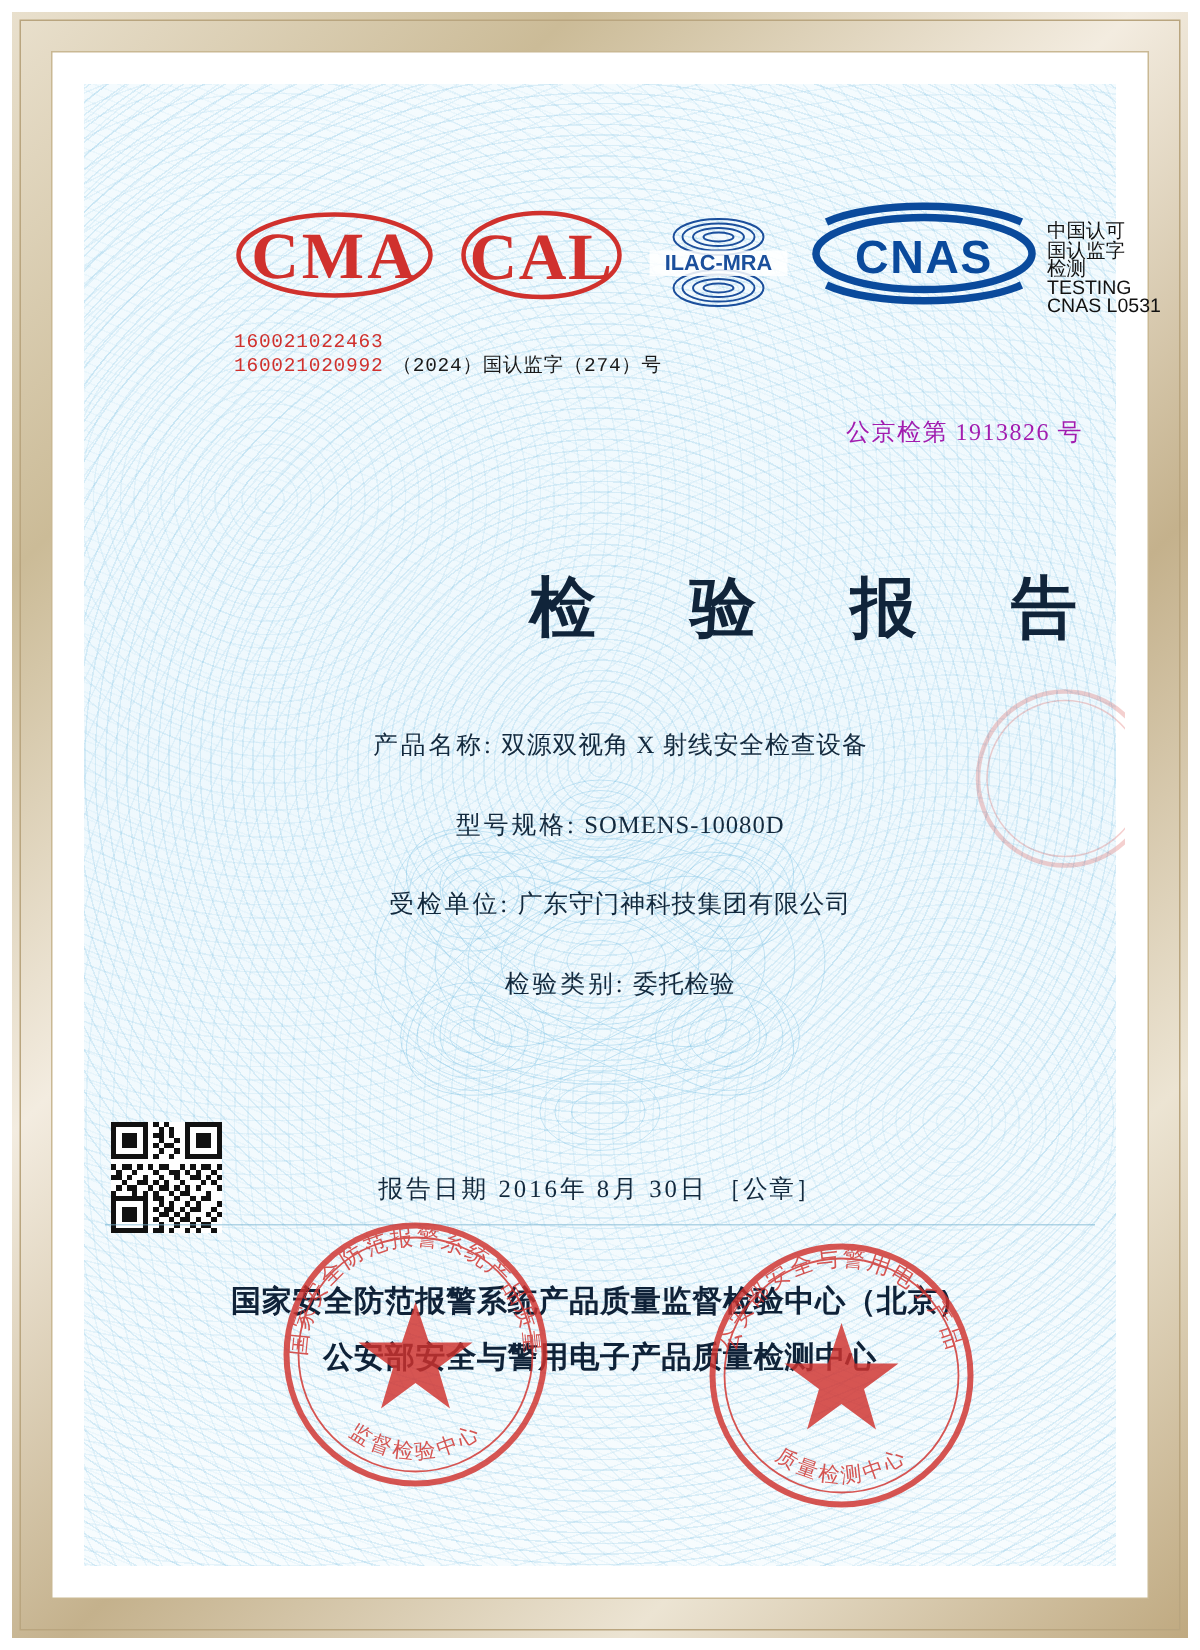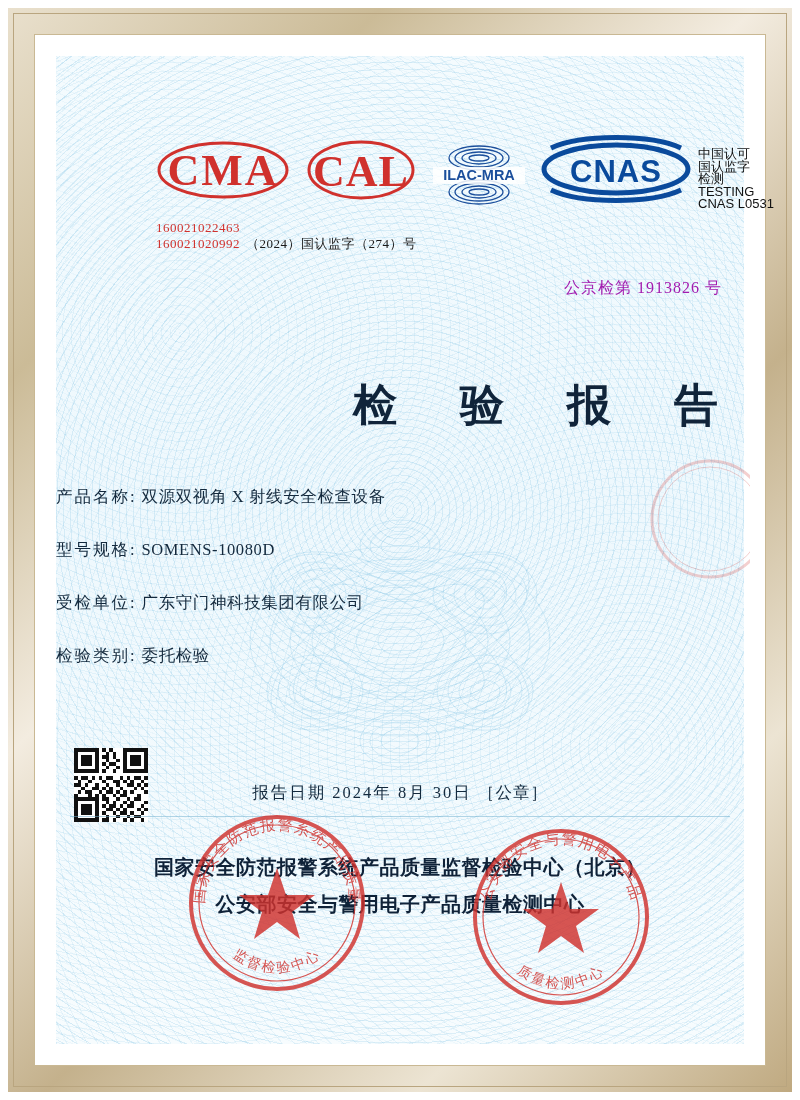--- a/index.html
+++ b/index.html
@@ -114,21 +114,21 @@
     font-family: "Liberation Sans", sans-serif;
     font-size: 13px;
     line-height: 12.5px;
     color: #111;
   }
 
   .cert-codes {
     position: absolute;
     left: 100px;
     top: 164px;
-    font-family: Liberation Serif, serif;
+    font-family: Liberation Mono, monospace;
     font-size: 13px;
     line-height: 16px;
     color: #d0312d;
     letter-spacing: 0.5px;
   }
   .cert-codes .approval {
     color: #1a1a1a;
     margin-left: 6px;
   }
   .codes-line2 { white-space: nowrap; }
@@ -154,26 +154,27 @@
     font-weight: bold;
     font-family: "Liberation Serif", serif;
   }
 
   .fields {
     position: absolute;
     left: 0; right: 0;
     top: 430px;
   }
   .field {
-    text-align: left;
+    text-align: center;
     font-size: 16.5px;
     color: #13293d;
     margin-bottom: 31px;
     letter-spacing: 0.8px;
     white-space: nowrap;
+    margin-left: 27px;
   }
   .field .lbl { letter-spacing: 2px; }
   .field .val { letter-spacing: 0.6px; }
 
   .qr {
     position: absolute;
     left: 18px;
     top: 692px;
     width: 74px;
     height: 74px;
@@ -485,21 +486,21 @@
           <rect x="14" y="20" width="1" height="1"></rect>
           <rect x="16" y="20" width="1" height="1"></rect>
           <rect x="19" y="20" width="1" height="1"></rect>
       </g>
     </svg>
 
     <div class="hline"></div>
 
     <div class="date-line">
       <span>报告日期</span>
-      <span>2024</span><span>年</span>
+      <span>2016</span><span>年</span>
       <span>8</span><span>月</span>
       <span>30</span><span>日</span>
       <span class="seal-note">［公章］</span>
     </div>
 
     <div class="org-lines">
       <div class="org-line1">国家安全防范报警系统产品质量监督检验中心（北京）</div>
       <div class="org-line2">公安部安全与警用电子产品质量检测中心</div>
     </div>
 

